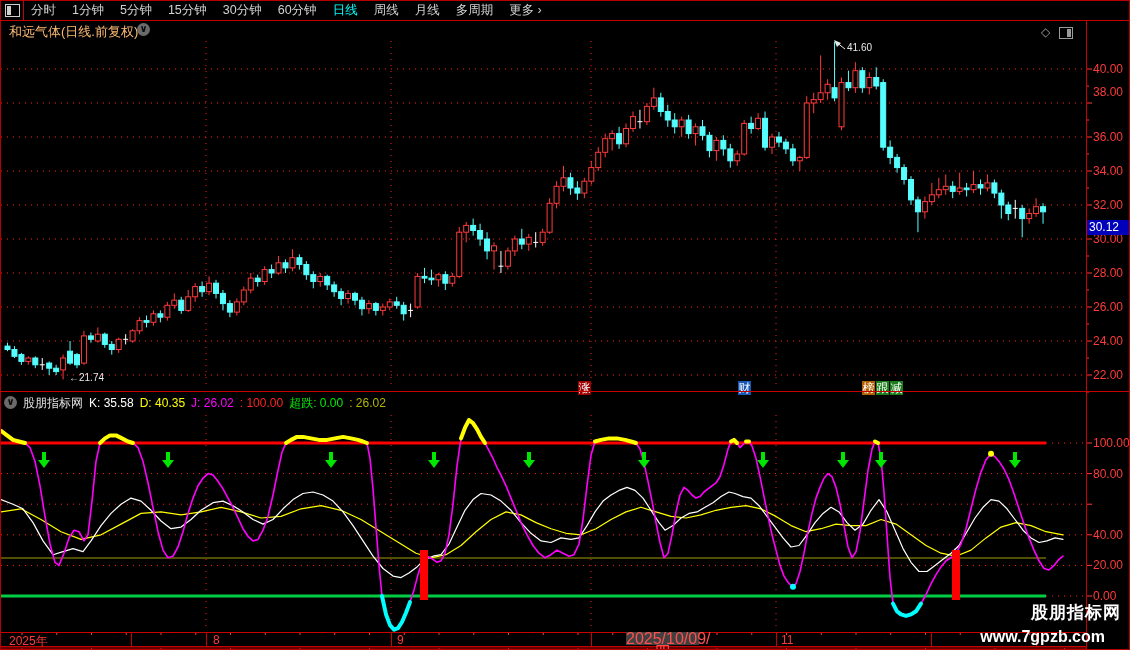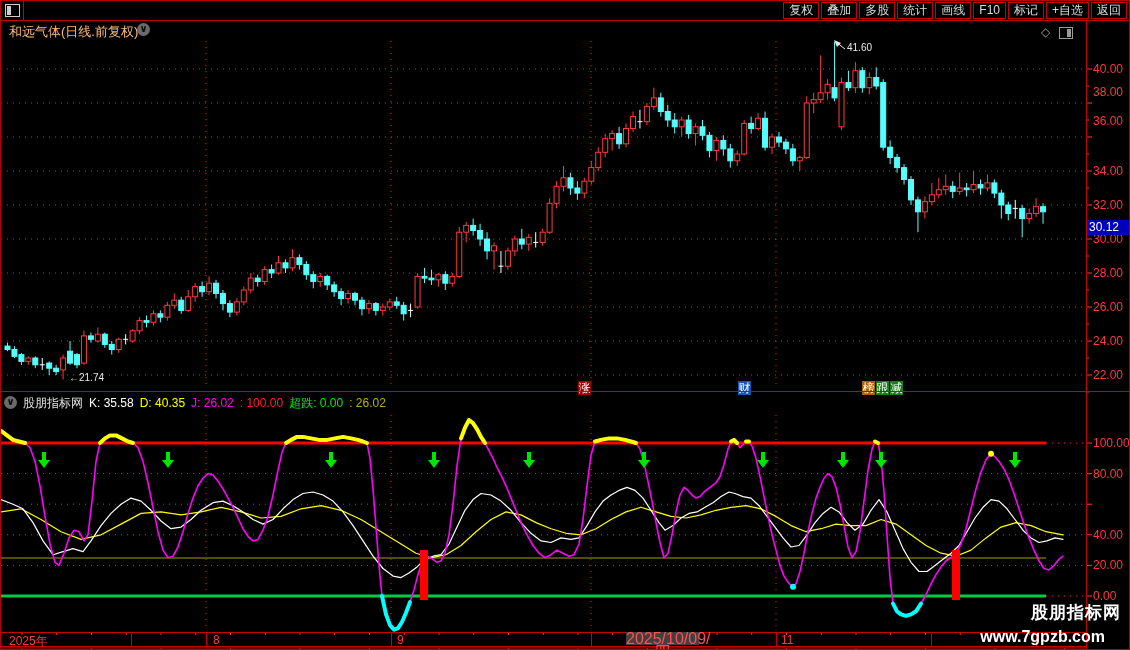--- a/index.html
+++ b/index.html
@@ -49,30 +49,32 @@
 <body>
 
 <div id="app">
 
   <div id="toolbar">
     <div id="tb-icon-cell">
       <div id="tb-icon">
           <i></i>
         </div>
     </div>
-    <div id="rbtns">
-        <span class="rbtn">复权</span>
-        <span class="rbtn">叠加</span>
-        <span class="rbtn">多股</span>
-        <span class="rbtn">统计</span>
-        <span class="rbtn">画线</span>
-        <span class="rbtn">F10</span>
-        <span class="rbtn">标记</span>
-        <span class="rbtn">+自选</span>
-        <span class="rbtn">返回</span>
+    <div id="menu">
+        <span class="menu-item">分时</span>
+        <span class="menu-item">1分钟</span>
+        <span class="menu-item">5分钟</span>
+        <span class="menu-item">15分钟</span>
+        <span class="menu-item">30分钟</span>
+        <span class="menu-item">60分钟</span>
+        <span class="menu-item active">日线</span>
+        <span class="menu-item">周线</span>
+        <span class="menu-item">月线</span>
+        <span class="menu-item">多周期</span>
+        <span class="menu-item">更多 ›</span>
       </div>
   </div>
 
   <div id="titlebar">
     <span id="stock-title">和远气体(日线.前复权)</span>
     <span class="circ-chevron" style="left:136px;top:2px;">∨</span>
   </div>
   <span id="tb-diamond">◇</span>
   <div id="tb-panel-icon">
       <i></i>
@@ -507,21 +509,21 @@
       <line x1="855" y1="647" x2="855" y2="650" stroke="#ff3a3a" stroke-width="1"></line>
       <line x1="924.5" y1="647" x2="924.5" y2="650" stroke="#ff3a3a" stroke-width="1"></line>
       <line x1="994" y1="647" x2="994" y2="650" stroke="#ff3a3a" stroke-width="1"></line>
       <line x1="1063.5" y1="647" x2="1063.5" y2="650" stroke="#ff3a3a" stroke-width="1"></line>
       <line x1="0" y1="647" x2="1085" y2="647" stroke="#c80000" stroke-width="1"></line>
     </svg>
 
   <div id="price-axis">
       <div class="axlabel" style="top: 61px;">40.00</div>
       <div class="axlabel" style="top: 84px;">38.00</div>
-      <div class="axlabel" style="top: 113px;">36.00</div>
+      <div class="axlabel" style="top: 129px;">36.00</div>
       <div class="axlabel" style="top: 163px;">34.00</div>
       <div class="axlabel" style="top: 197px;">32.00</div>
       <div class="axlabel" style="top: 231px;">30.00</div>
       <div class="axlabel" style="top: 265px;">28.00</div>
       <div class="axlabel" style="top: 299px;">26.00</div>
       <div class="axlabel" style="top: 333px;">24.00</div>
       <div class="axlabel" style="top: 367px;">22.00</div>
     </div>
   <div id="price-tag">30.12</div>
 

